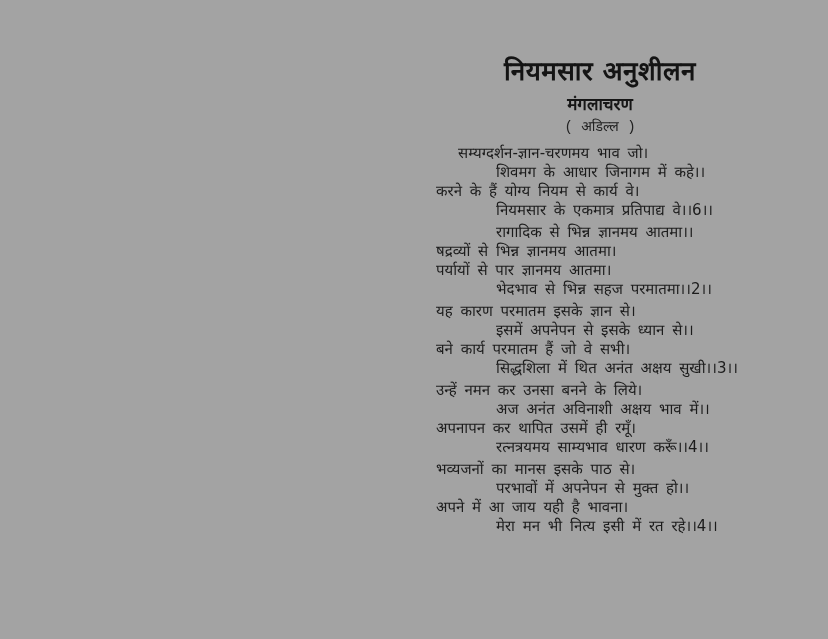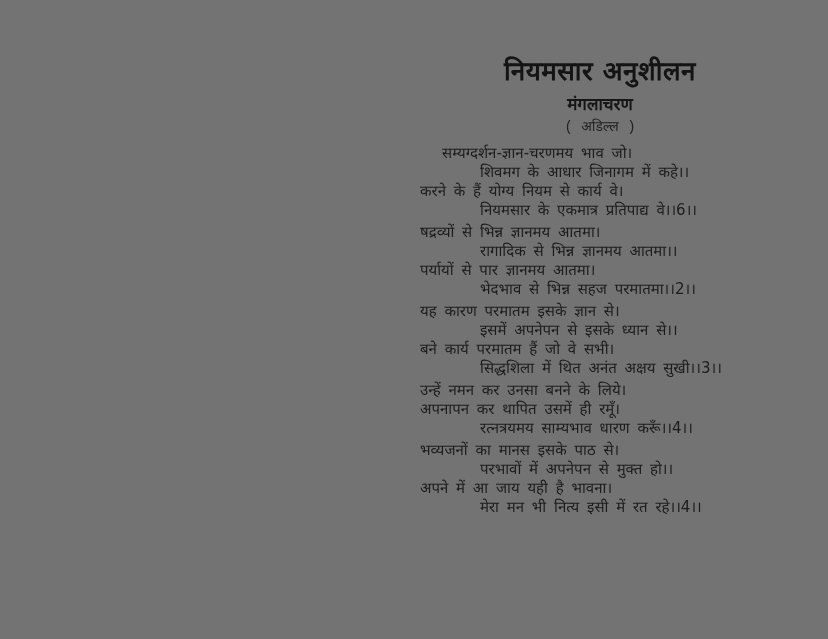--- a/index.html
+++ b/index.html
@@ -1,21 +1,21 @@
 <!DOCTYPE html>
 <html><head>
 <meta charset="utf-8">
 <style>
   * { margin: 0; padding: 0; box-sizing: border-box; }
   html, body { background: #ffffff; }
   .screen {
     position: relative;
     width: 828px;
     height: 639px;
-    background: #737373;
+    background: #a3a3a3;
     overflow: hidden;
     font-family: "DejaVu Sans", sans-serif;
     color: #1c1c1c;
   }
   .content {
     position: absolute;
     left: 420px;
     top: 54px;
     width: 360px;
   }
@@ -42,21 +42,21 @@
     line-height: 18px;
     text-align: center;
     color: #222222;
     font-family: Liberation Mono, monospace;
   }
   .verses {
     margin-top: 8px;
     font-size: 15px;
     color: #1c1c1c;
   }
-  .verse { margin-bottom: 3px; }
+  .verse { margin-bottom: 3px; margin-left: 16px; }
   .line {
     line-height: 19px;
     white-space: nowrap;
     word-spacing: 3px;
   }
   .line.indent { margin-left: 60px; }
   
   .verse:first-child .line:first-child { margin-left: 22px; }
 </style>
 </head>
@@ -71,35 +71,36 @@
     <div class="verses">
 
       <div class="verse">
         <div class="line">सम्यग्दर्शन-ज्ञान-चरणमय भाव जो।</div>
         <div class="line indent">शिवमग के आधार जिनागम में कहे।।</div>
         <div class="line">करने के हैं योग्य नियम से कार्य वे।</div>
         <div class="line indent">नियमसार के एकमात्र प्रतिपाद्य वे।।6।।</div>
       </div>
 
       <div class="verse">
+        <div class="line indent">रागादिक से भिन्न ज्ञानमय आतमा।।</div>
         <div class="line">षद्रव्यों से भिन्न ज्ञानमय आतमा।</div>
-        <div class="line indent">रागादिक से भिन्न ज्ञानमय आतमा।।</div>
         <div class="line">पर्यायों से पार ज्ञानमय आतमा।</div>
         <div class="line indent">भेदभाव से भिन्न सहज परमातमा।।2।।</div>
       </div>
 
       <div class="verse">
         <div class="line">यह कारण परमातम इसके ज्ञान से।</div>
         <div class="line indent">इसमें अपनेपन से इसके ध्यान से।।</div>
         <div class="line">बने कार्य परमातम हैं जो वे सभी।</div>
         <div class="line indent">सिद्धशिला में थित अनंत अक्षय सुखी।।3।।</div>
       </div>
 
       <div class="verse">
         <div class="line">उन्हें नमन कर उनसा बनने के लिये।</div>
+        <div class="line indent">अज अनंत अविनाशी अक्षय भाव में।।</div>
         <div class="line">अपनापन कर थापित उसमें ही रमूँ।</div>
         <div class="line indent">रत्नत्रयमय साम्यभाव धारण करूँ।।4।।</div>
       </div>
 
 
       <div class="verse">
         <div class="line">भव्यजनों का मानस इसके पाठ से।</div>
         <div class="line indent">परभावों में अपनेपन से मुक्त हो।।</div>
         <div class="line">अपने में आ जाय यही है भावना।</div>
         <div class="line indent">मेरा मन भी नित्य इसी में रत रहे।।4।।</div>

